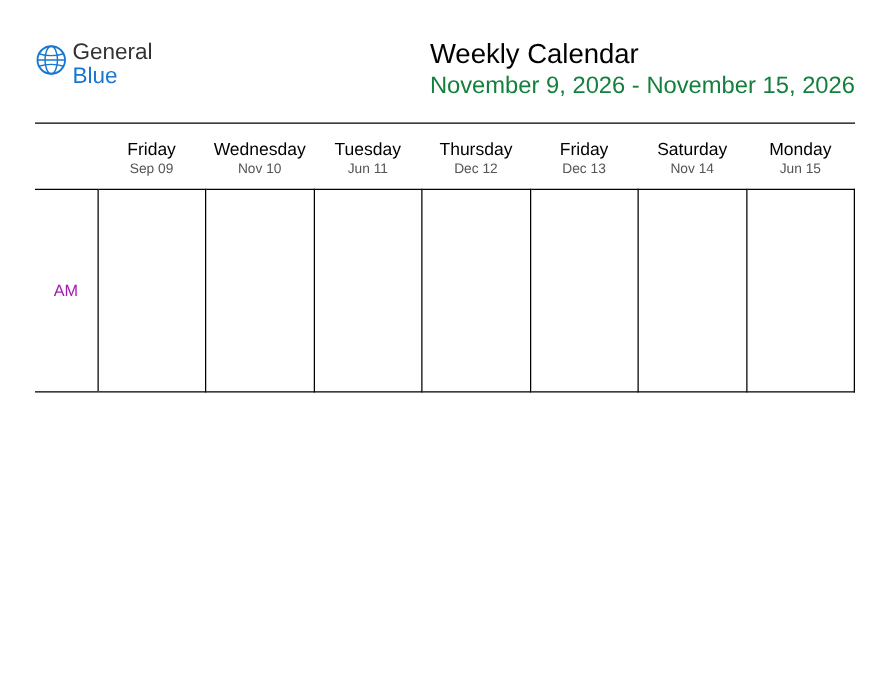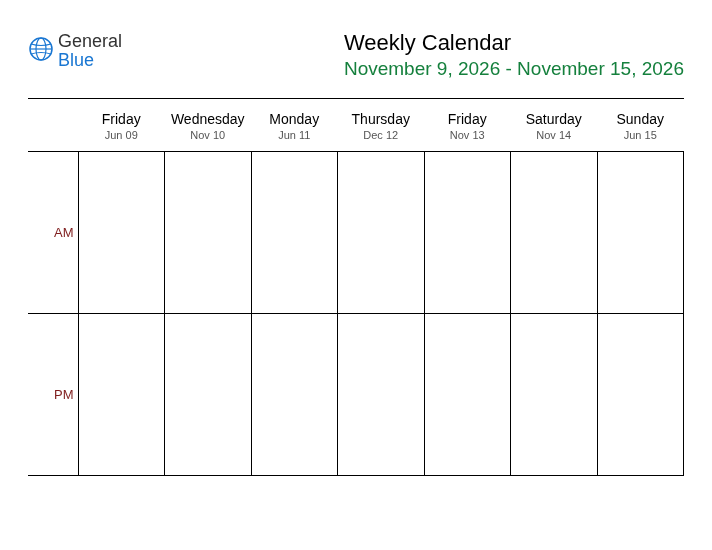--- a/index.html
+++ b/index.html
@@ -87,24 +87,24 @@
       color: #555;
     }
     .calendar td {
       border: 1px solid #000;
       height: 162px;
     }
     .calendar td.period-cell {
       border: none;
       border-top: 1px solid #000;
       border-bottom: 1px solid #000;
-      text-align: right;
+      text-align: center;
       vertical-align: middle;
       font-size: 13px;
-      color: #7f1d1d;
+      color: #a21caf;
       padding: 0 4px;
     }
     .calendar tr.am-row td.period-cell {
       border-top: 1px solid #000;
     }
     .calendar tr.pm-row td.day-cell {
       border-top: 1px solid #000;
     }
   </style>
 </head>
@@ -143,63 +143,53 @@
       <col>
       <col>
       <col>
       <col>
   </colgroup>
   <thead>
     <tr>
       <th class="period-head"></th>
       <th class="day-head">
         <div class="day-name">Friday</div>
-        <div class="day-date">Jun 09</div>
+        <div class="day-date">Sep 09</div>
       </th>
       <th class="day-head">
         <div class="day-name">Wednesday</div>
         <div class="day-date">Nov 10</div>
       </th>
       <th class="day-head">
-        <div class="day-name">Monday</div>
+        <div class="day-name">Tuesday</div>
         <div class="day-date">Jun 11</div>
       </th>
       <th class="day-head">
         <div class="day-name">Thursday</div>
         <div class="day-date">Dec 12</div>
       </th>
       <th class="day-head">
         <div class="day-name">Friday</div>
-        <div class="day-date">Nov 13</div>
+        <div class="day-date">Dec 13</div>
       </th>
       <th class="day-head">
         <div class="day-name">Saturday</div>
         <div class="day-date">Nov 14</div>
       </th>
       <th class="day-head">
-        <div class="day-name">Sunday</div>
+        <div class="day-name">Monday</div>
         <div class="day-date">Jun 15</div>
       </th>
     </tr>
   </thead>
   <tbody>
     <tr class="am-row">
       <td class="period-cell">AM</td>
       <td class="day-cell"></td>
       <td class="day-cell"></td>
       <td class="day-cell"></td>
       <td class="day-cell"></td>
       <td class="day-cell"></td>
       <td class="day-cell"></td>
       <td class="day-cell"></td>
     </tr>
-    <tr class="pm-row">
-      <td class="period-cell">PM</td>
-      <td class="day-cell"></td>
-      <td class="day-cell"></td>
-      <td class="day-cell"></td>
-      <td class="day-cell"></td>
-      <td class="day-cell"></td>
-      <td class="day-cell"></td>
-      <td class="day-cell"></td>
-    </tr>
   </tbody>
 </table>
 
 </body></html>

